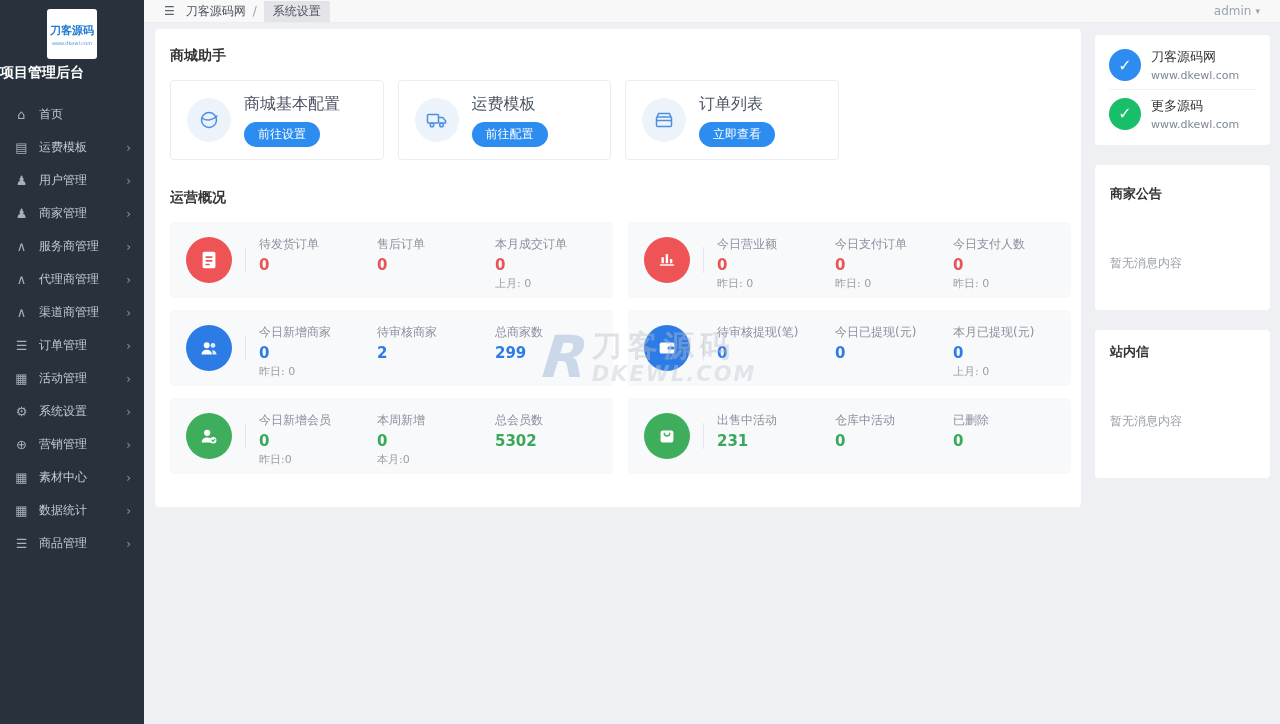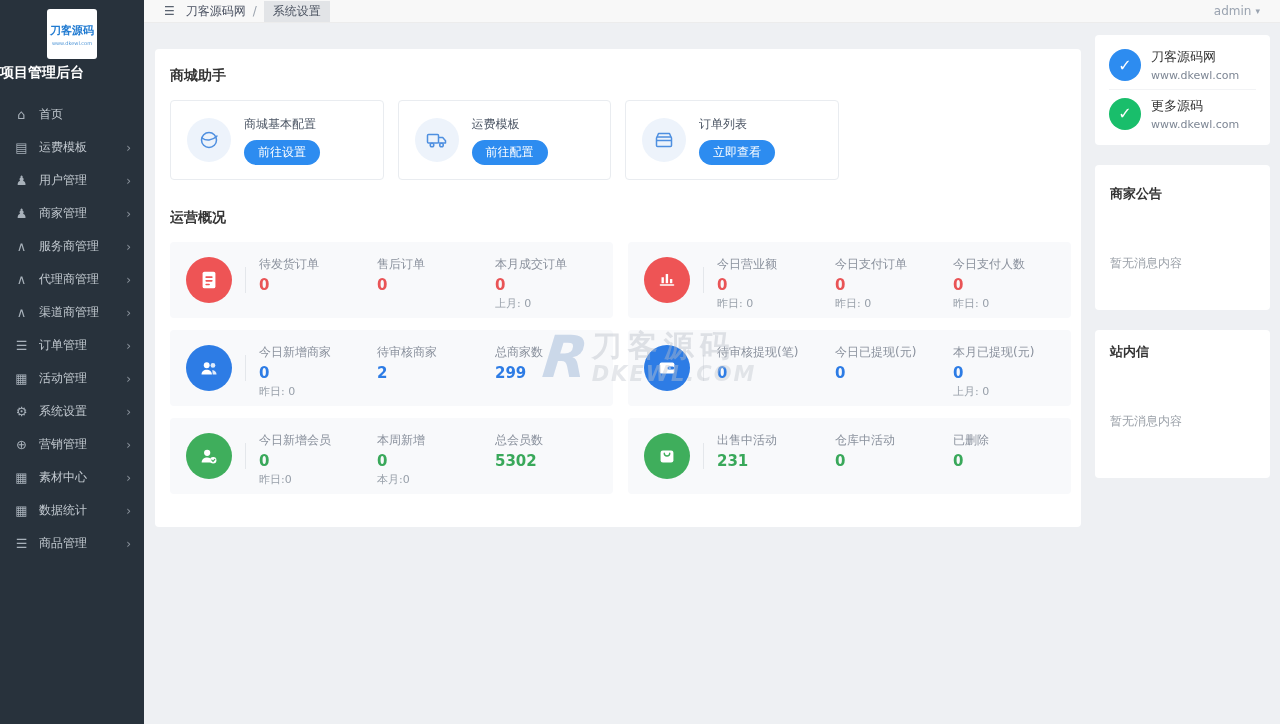--- a/index.html
+++ b/index.html
@@ -23,30 +23,30 @@
   .topbar { position:absolute; left:144px; top:0; right:0; height:23px; background:#f8f8f8;
             border-bottom:1px solid #ececec; display:flex; align-items:center; padding:0 20px; color:#495060; }
   .burger { margin-right:11px; color:#5a6370; font-size:12px; cursor:pointer; }
   .bc-home { cursor:pointer; }
   .bc-sep  { margin:0 7px; color:#9aa2ad; }
   .bc-cur  { background:#e2e4e7; padding:2px 9px; color:#4a5260; }
   .user    { margin-left:auto; color:#9aa3b0; cursor:pointer; display:flex; align-items:center; gap:4px; }
   .caret   { font-size:9px; color:#9aa3b0; }
 
   
-  .main-panel { position:absolute; left:155px; top:49px; width:926px; height:478px; background:#fff;
+  .main-panel { position:absolute; left:155px; top:29px; width:926px; height:478px; background:#fff;
                 border-radius:4px; padding:18px 15px; z-index:1; }
   .sec-title { font-size:14px; font-weight:bold; color:#333; }
   .cards { display:grid; grid-template-columns:repeat(4,1fr); gap:14px; margin-top:15px; }
   .card { border:1px solid #e9ecf0; border-radius:4px; height:80px; display:flex; align-items:center;
           padding:0 16px; background:#fff; }
   .card-ic { width:44px; height:44px; border-radius:50%; background:#edf3fb; display:flex;
              align-items:center; justify-content:center; flex:none; }
   .card-body { margin-left:13px; }
-  .card-label { font-size:12px; color:#4a5463; margin-bottom:7px; }
+  .card-label { font-size:16px; color:#4a5463; margin-bottom:7px; }
   .pill { background:#2d8cf0; border:none; color:#fff; font-size:12px; padding:4px 14px;
           border-radius:13px; cursor:pointer; font-family:inherit; }
 
   .ov-title { margin-top:29px; }
   .blocks { display:grid; grid-template-columns:1fr 1fr; gap:12px 15px; margin-top:15px; }
   .blk { background:#f8f9fb; border-radius:4px; height:76px; display:flex; align-items:center; padding-left:16px; }
   .blk-ic { width:46px; height:46px; border-radius:50%; display:flex; align-items:center;
             justify-content:center; flex:none; }
   .blk-ic.red   { background:#ee5455; }
   .blk-ic.blue  { background:#2d7ce5; }

